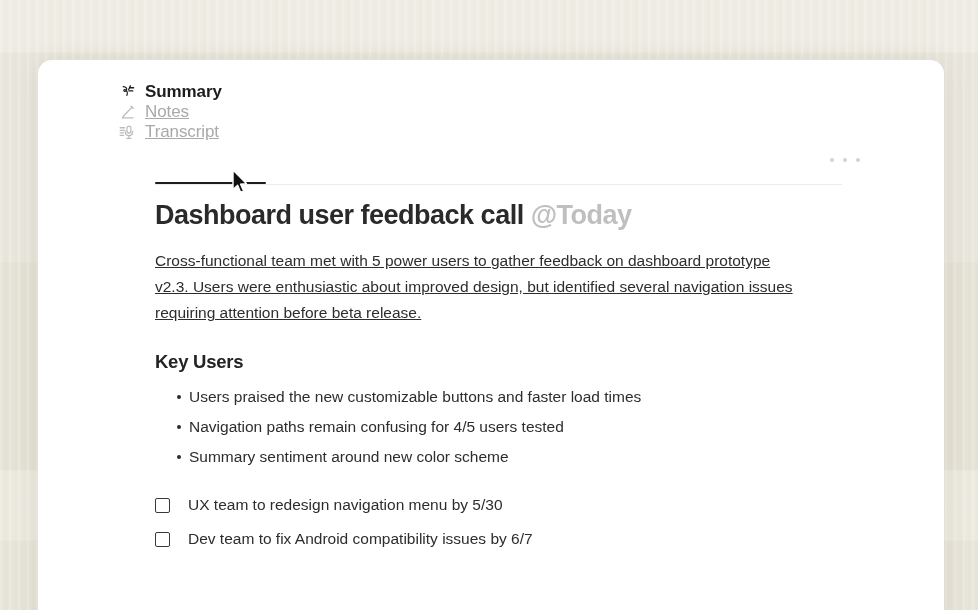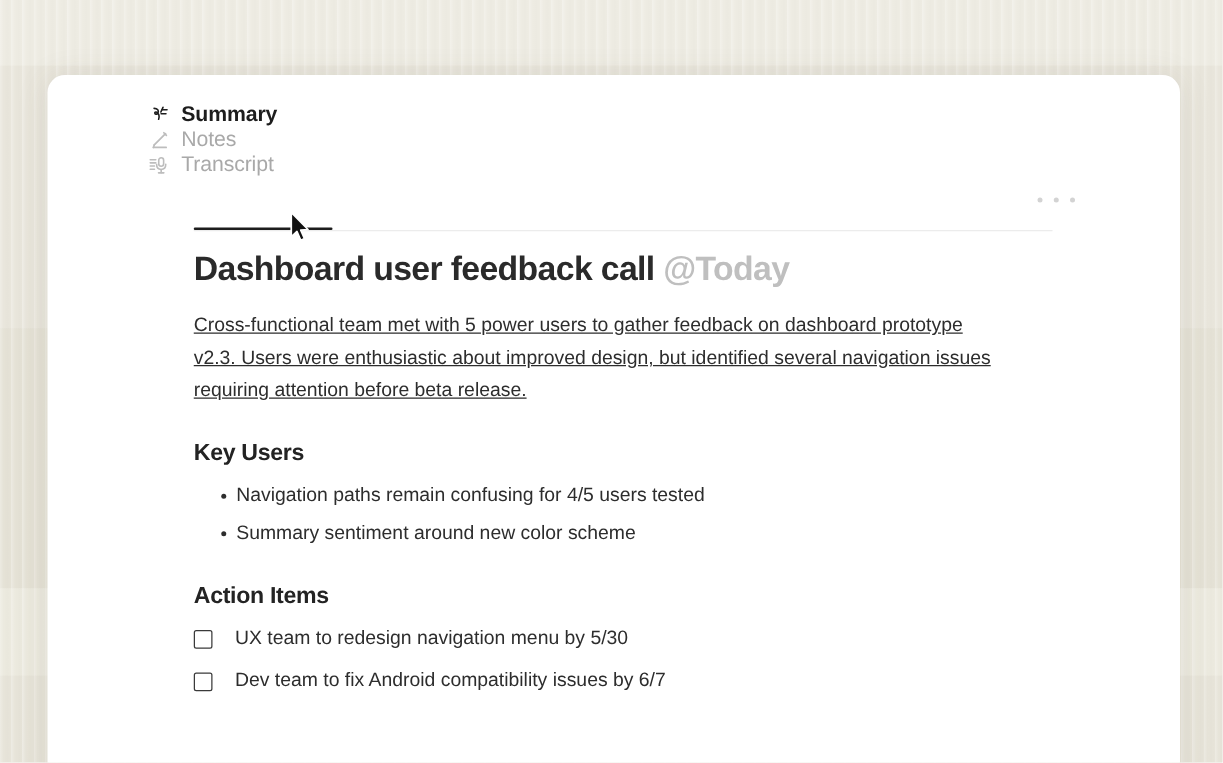--- a/index.html
+++ b/index.html
@@ -91,20 +91,21 @@
     letter-spacing: -0.1px;
   }
 
   .tab.active .tab-label {
     color: #1d1d1d;
     font-weight: 700;
   }
   .tab.inactive .tab-label {
     color: #a9a9a9;
     font-weight: 400;
+    text-decoration: underline;
   }
 
   .tab .tab-icon {
     display: inline-flex;
     width: 17px;
     height: 17px;
     align-items: center;
     justify-content: center;
   }
   .tab.active .tab-icon svg { stroke: #1d1d1d; fill: none; }
@@ -311,25 +312,25 @@
   <h1 id="doc-title">
     <span>Dashboard user feedback call</span>
     <span class="date-chip">@Today</span>
   </h1>
 
   <p id="doc-summary">Cross-functional team met with 5 power users to gather feedback on dashboard prototype v2.3. Users were enthusiastic about improved design, but identified several navigation issues requiring attention before beta release.</p>
 
   <h2 class="section-heading">Key Users</h2>
 
   <ul class="bullets">
+    <li>Users praised the new customizable buttons and faster load times</li>
     <li>Navigation paths remain confusing for 4/5 users tested</li>
     <li>Summary sentiment around new color scheme</li>
   </ul>
 
-  <h2 class="section-heading">Action Items</h2>
 
   <ul class="checklist">
     <li>
       <span class="checkbox"></span>
       <span>UX team to redesign navigation menu by 5/30</span>
     </li>
     <li>
       <span class="checkbox"></span>
       <span>Dev team to fix Android compatibility issues by 6/7</span>
     </li>

